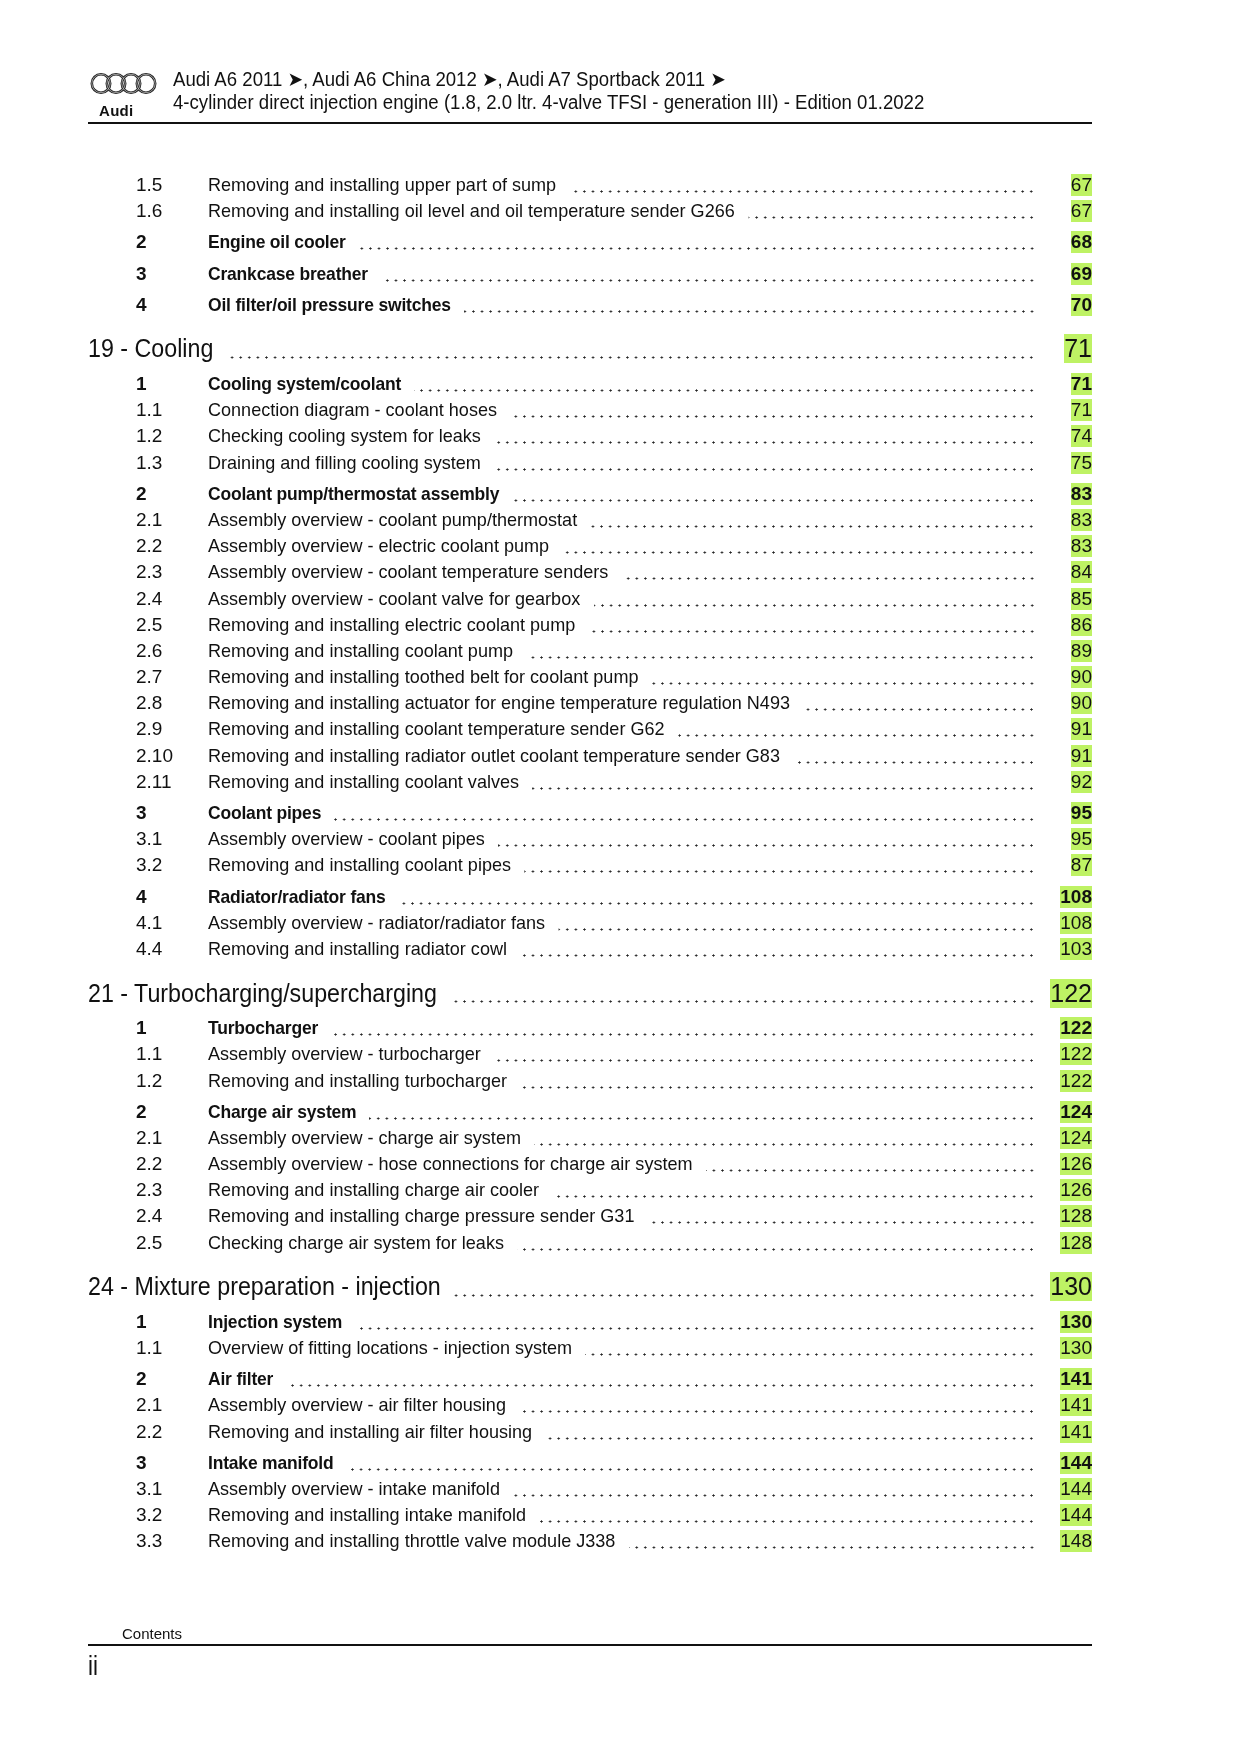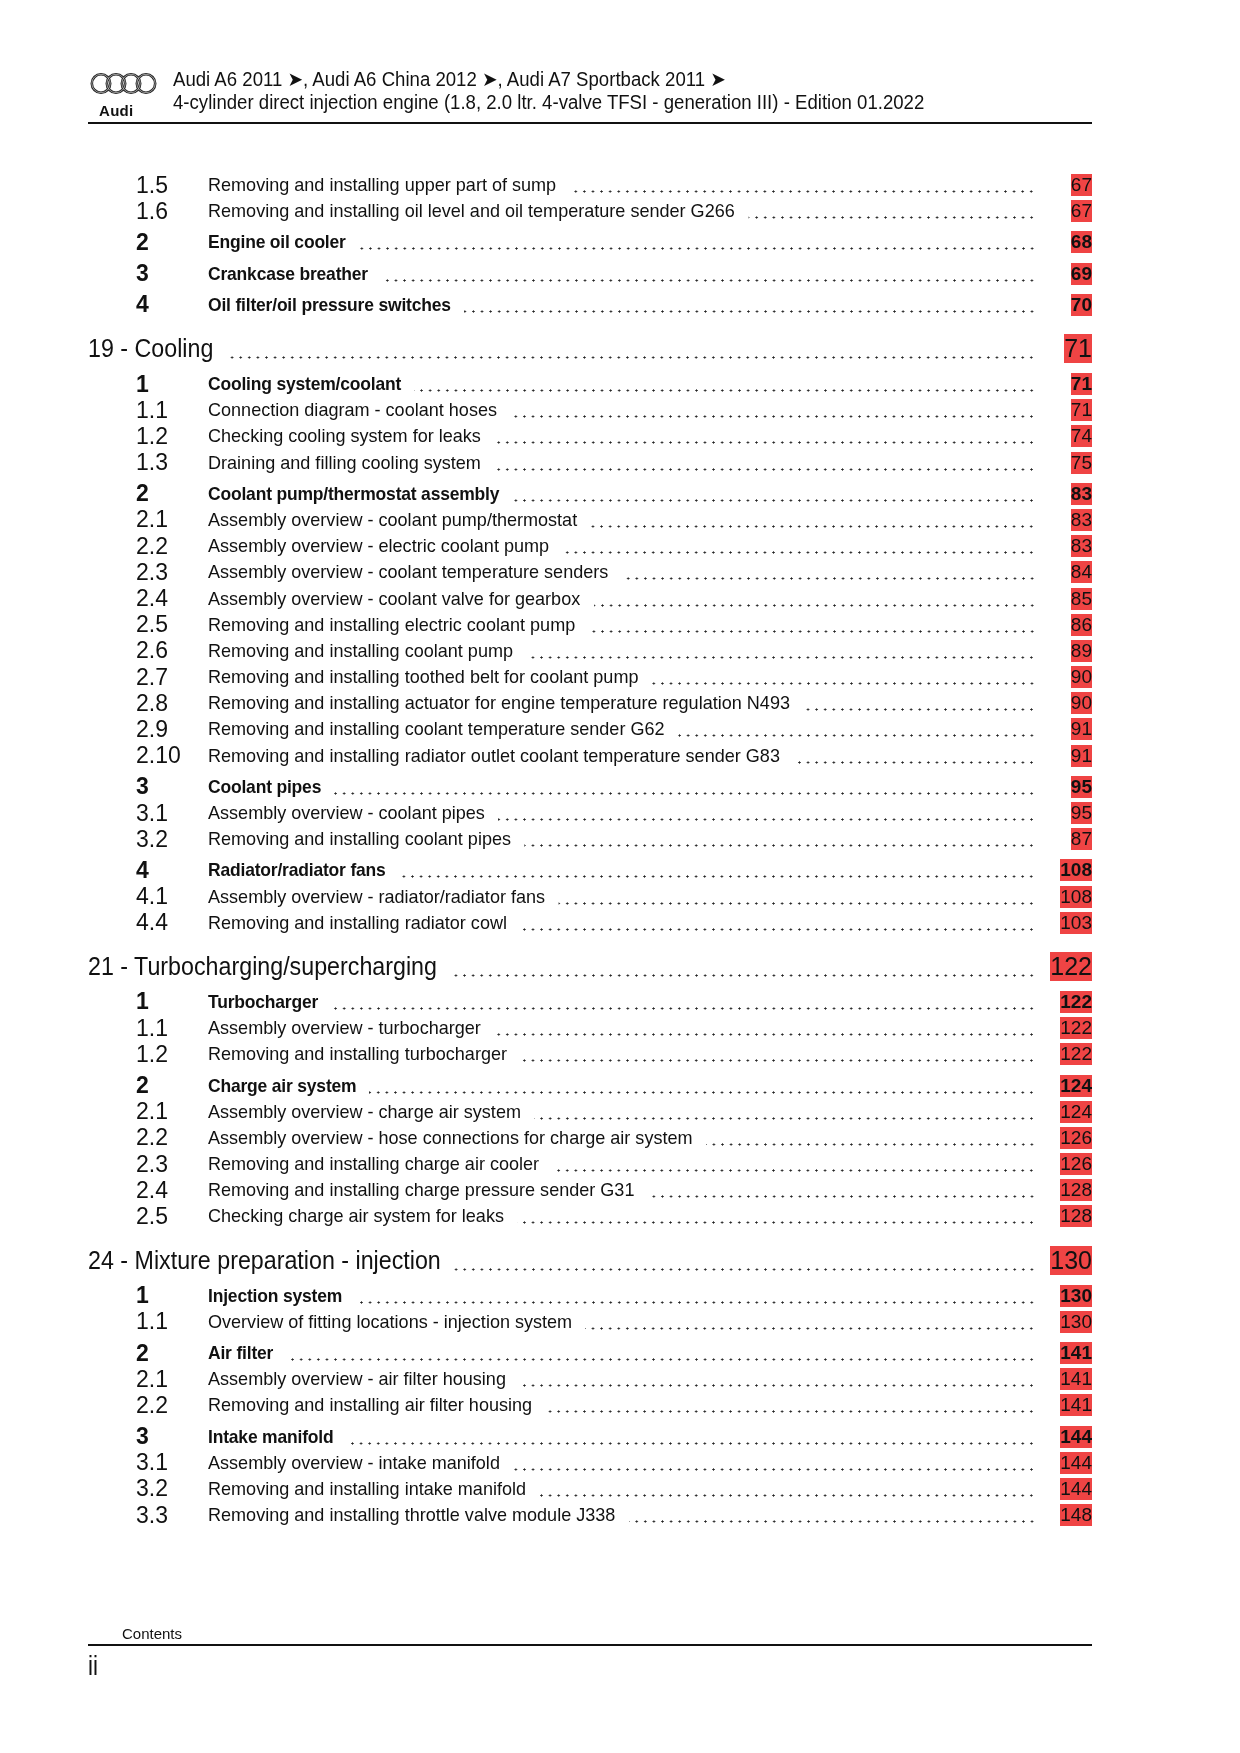--- a/index.html
+++ b/index.html
@@ -13,27 +13,27 @@
                font-weight: bold; font-size: 15px; letter-spacing: 0.3px; color: #111; }
   .header-line1, .header-line2 { position: absolute; left: 85px; font-size: 20px; white-space: nowrap; color: #111;
                                  transform: scaleX(0.93); transform-origin: left center; }
   .header-line1 { top: 1px; }
   .header-line2 { top: 25px; }
   .header-rule { position: absolute; left: 88px; top: 122px; width: 1004px; height: 2px; background: #111; }
 
   .toc { position: absolute; left: 88px; top: 172px; width: 1004px; }
 
   .row { position: relative; height: 26.2px; display: flex; align-items: center; }
-  .row .num { position: absolute; left: 48px; font-size: 23px; }
+  .row .num { position: absolute; left: 48px; font-size: 19px; }
   .row .title { position: absolute; left: 120px; font-size: 19px; white-space: nowrap; background: #fff;
                 padding-right: 14px; z-index: 2; transform: scaleX(0.95); transform-origin: left center; }
   .row .leader { position: absolute; left: 120px; right: 56px; top: 50%; height: 3px; margin-top: 5px;
                  background-image: radial-gradient(circle, #222 0.9px, transparent 1.2px);
                  background-size: 8.6px 3px; background-position: right center; background-repeat: repeat-x; z-index: 1; }
-  .row .page { position: absolute; right: 0; font-size: 19px; text-align: center; background: #ef4444; z-index: 2; }
+  .row .page { position: absolute; right: 0; font-size: 19px; text-align: center; background: #bef264; z-index: 2; }
 
   .row.section { margin-top: 5px; }
   .row.section .num, .row.section .title, .row.section .page { font-weight: bold; }
   .row.section .title { transform: scaleX(0.92); letter-spacing: -0.2px; }
 
   .row.chapter { height: 34px; margin-top: 14px; margin-bottom: 2px; }
   .row.chapter .title { left: 0; font-size: 25px; transform: scaleX(0.93); }
   .row.chapter .leader { left: 0; }
   .row.chapter .page { font-size: 25px; }
   .row.chapter .leader { margin-top: 7px; }
@@ -187,20 +187,26 @@
       <span class="leader" style="left: 589.834px;"></span>
       <span class="title">Removing and installing coolant temperature sender G62</span>
       <span class="page">91</span>
     </div>
     <div class="row sub">
       <span class="num">2.10</span>
       <span class="leader" style="left: 705.23px;"></span>
       <span class="title">Removing and installing radiator outlet coolant temperature sender G83</span>
       <span class="page">91</span>
     </div>
+    <div class="row sub">
+      <span class="num">2.11</span>
+      <span class="leader" style="left: 444.351px;"></span>
+      <span class="title">Removing and installing coolant valves</span>
+      <span class="page">92</span>
+    </div>
     <div class="row section">
       <span class="num">3</span>
       <span class="leader" style="left: 246.054px;"></span>
       <span class="title">Coolant pipes</span>
       <span class="page">95</span>
     </div>
     <div class="row sub">
       <span class="num">3.1</span>
       <span class="leader" style="left: 410.195px;"></span>
       <span class="title">Assembly overview - coolant pipes</span>

